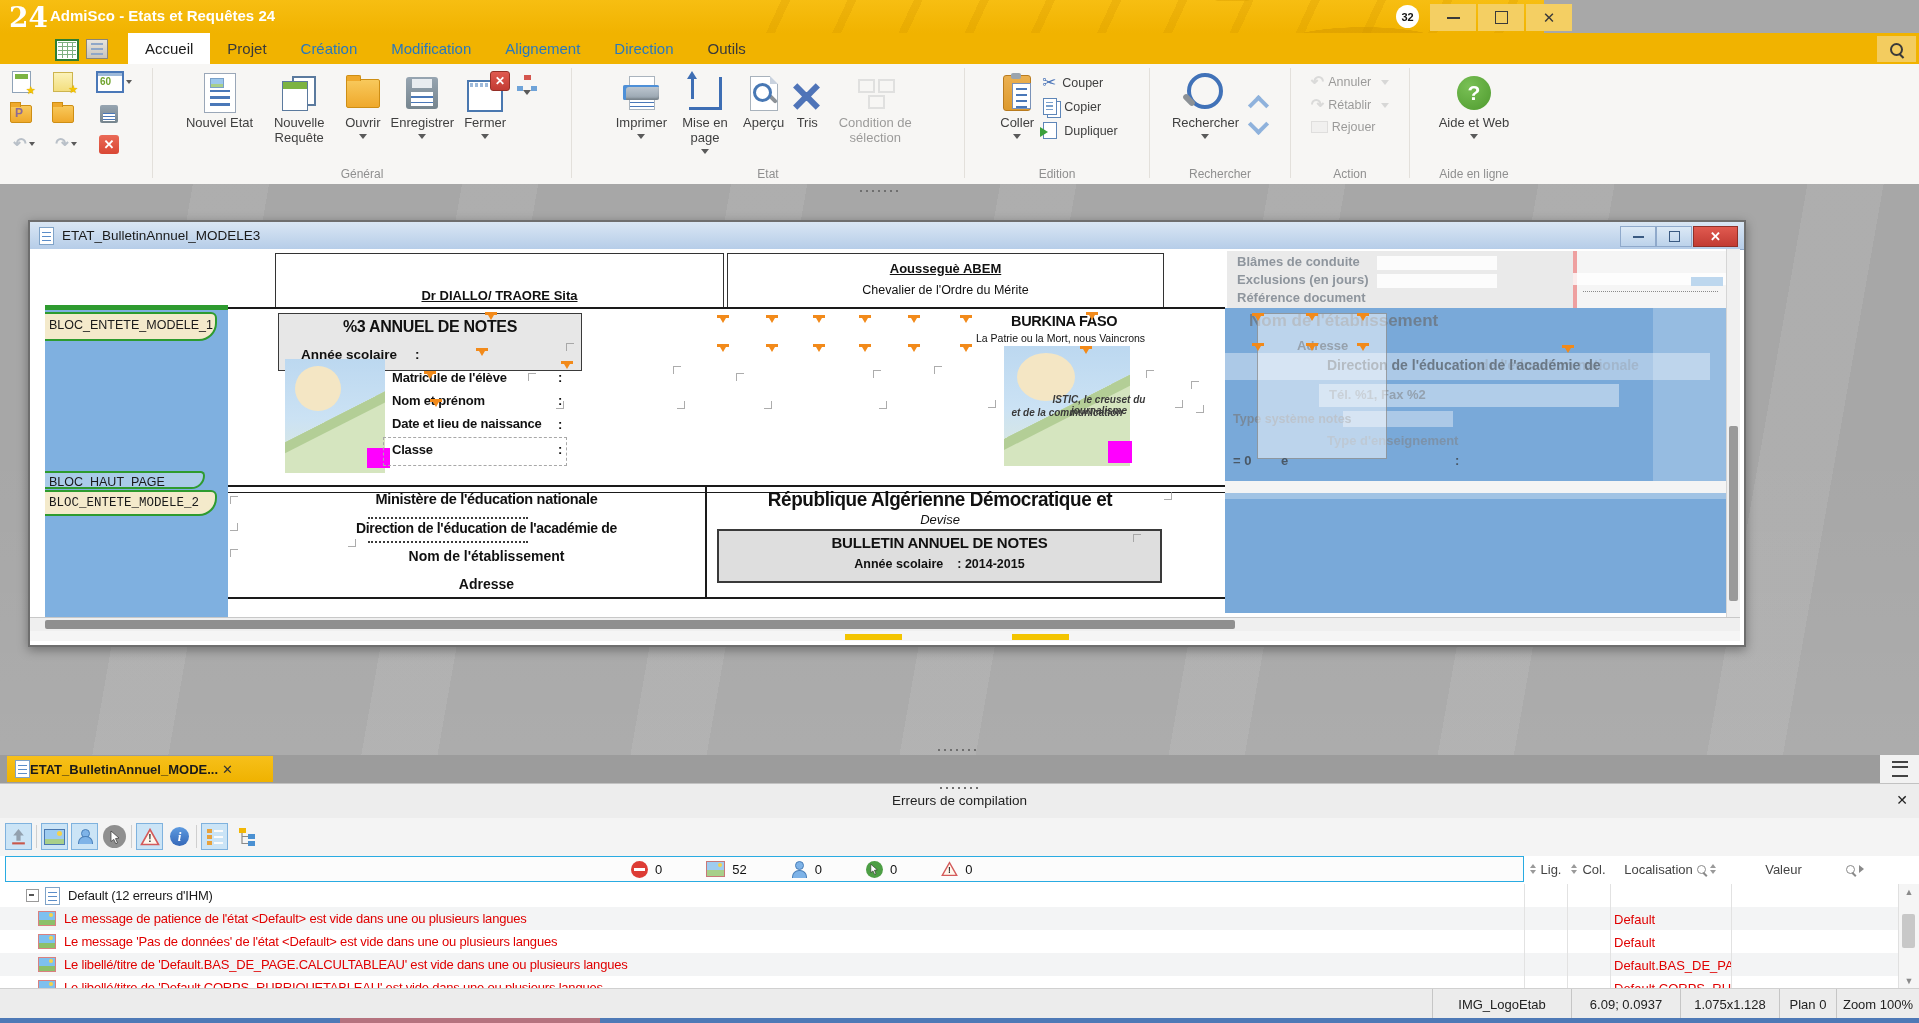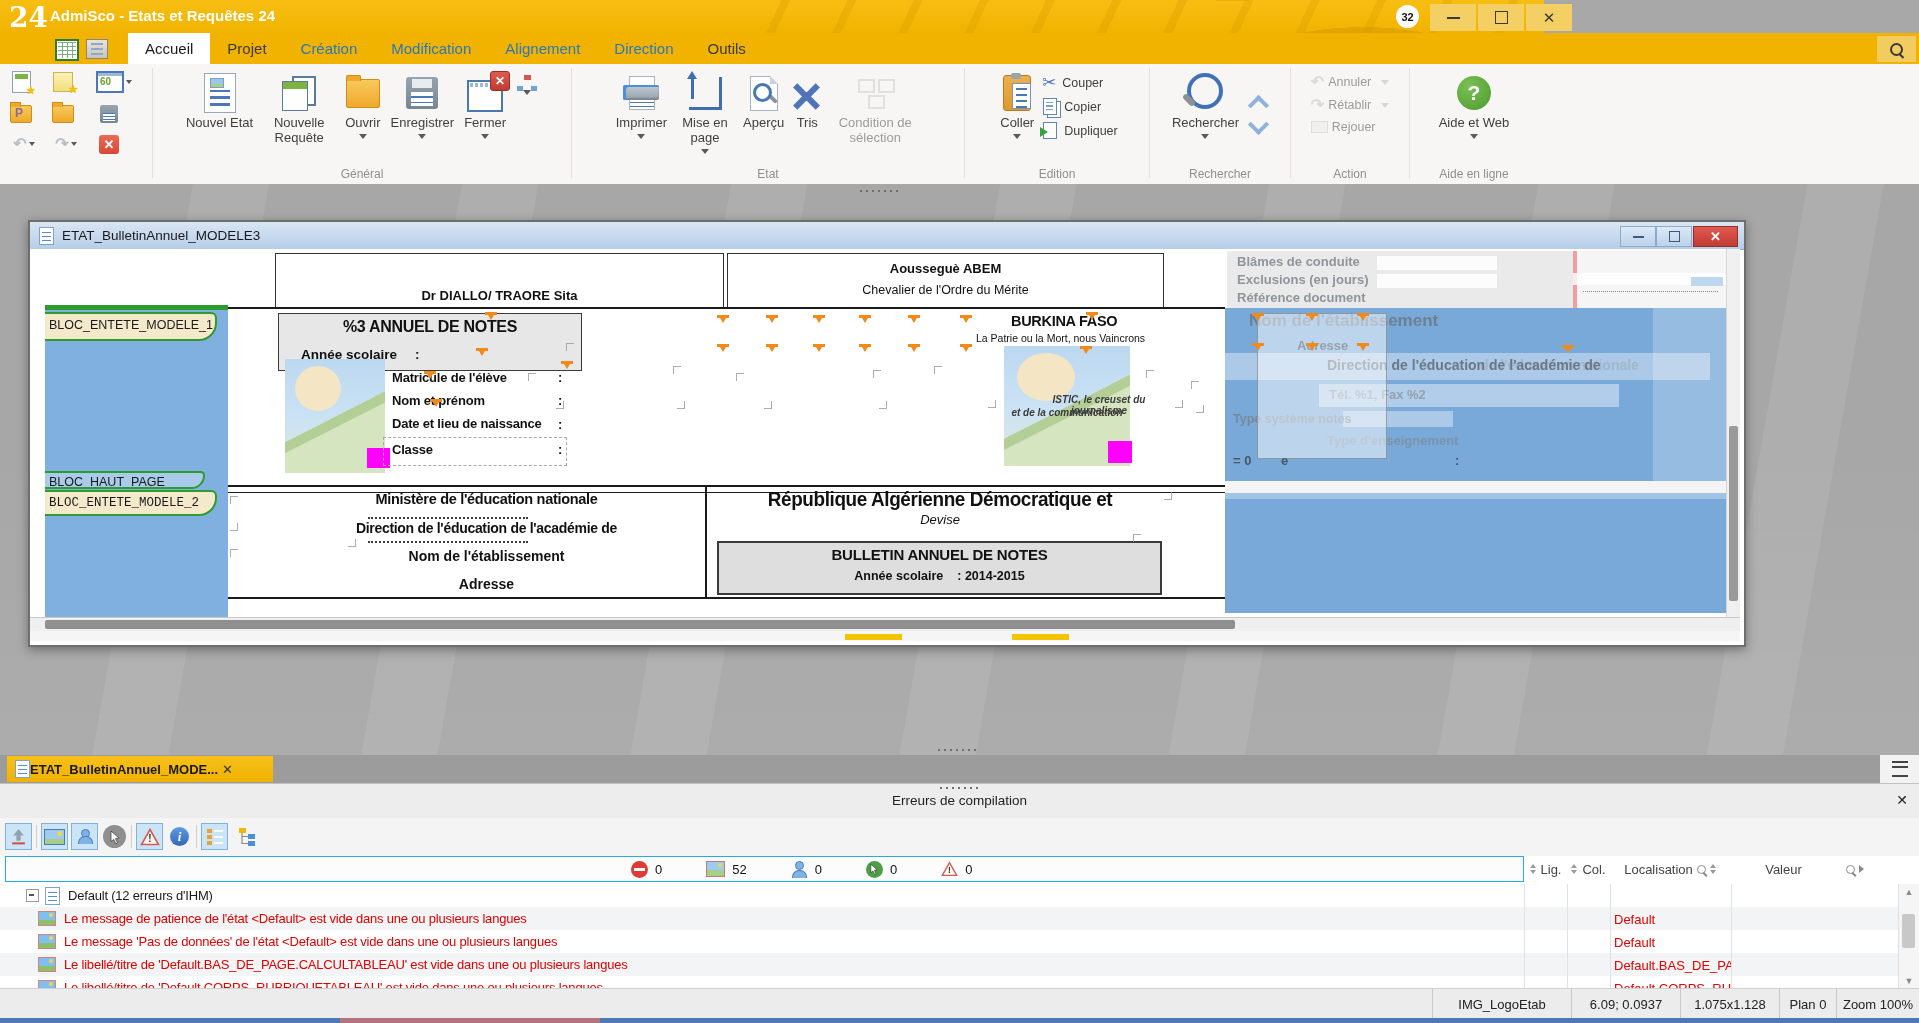--- a/index.html
+++ b/index.html
@@ -158,21 +158,21 @@
      font-size:12.5px;color:#1a1a1a;padding:4px 6px 0 4px;overflow:hidden;white-space:nowrap;box-sizing:border-box;}
   .btab--tan{background:#F4EACB;}
   .btab--blue{background:#A9CBE9;}
   
   .canvas{position:absolute;left:198px;top:0;width:997px;height:368px;background:#FFFFFF;overflow:hidden;}
   .rbox{position:absolute;border:1px solid #333;}
   .hline{position:absolute;background:#1a1a1a;}
   .vline{position:absolute;background:#1a1a1a;}
   .rpt{position:absolute;color:#111;}
   .b{font-weight:bold;}
-  .u{}
+  .u{text-decoration:underline;}
   .ctr{text-align:center;}
   .graybox{position:absolute;background:#E7E7E7;border:1px solid #3A3A3A;}
   .imgph{position:absolute;background:linear-gradient(180deg,#BCD8F0 0%,#CBE2F4 52%,#DFeadb 100%);overflow:hidden;}
   .imgph::before{content:"";position:absolute;left:10%;top:6%;width:46%;height:40%;border-radius:50%;background:#F4E6C4;}
   .imgph::after{content:"";position:absolute;left:-35%;bottom:-50%;width:175%;height:95%;background:#D5E5BF;transform:rotate(-27deg);box-shadow:inset 0 10px 0 rgba(170,200,140,.8);}
   .magenta{position:absolute;background:#FF00FF;}
   .anchor{position:absolute;width:12px;height:9px;z-index:5;}
   .anchor::before{content:"";position:absolute;left:0;top:0;width:12px;height:3px;background:#F28A1A;}
   .anchor::after{content:"";position:absolute;left:3px;top:3px;border-left:3px solid transparent;border-right:3px solid transparent;border-top:5px solid #F28A1A;}
   .cmark{position:absolute;width:7px;height:7px;border-left:1.5px solid #9E9E9E;border-top:1.5px solid #9E9E9E;opacity:.85;}
@@ -599,21 +599,21 @@
           <div class="rpt b ctr" style="left:40px;top:242px;width:437px;font-size:14.5px;letter-spacing:-.3px;">Ministère de l'éducation nationale</div>
           <div class="dotline" style="left:140px;top:268px;width:160px;"></div>
           <div class="rpt b ctr" style="left:40px;top:271px;width:437px;font-size:14px;letter-spacing:-.3px;">Direction de l'éducation de l'académie de</div>
           <div class="dotline" style="left:140px;top:292px;width:160px;"></div>
           <div class="rpt b ctr" style="left:40px;top:299px;width:437px;font-size:14px;">Nom de l'établissement</div>
           <div class="rpt b ctr" style="left:40px;top:327px;width:437px;font-size:14px;">Adresse</div>
           <div class="vline" style="left:477px;top:238px;width:2px;height:112px;"></div>
 
           <div class="rpt b ctr" style="left:489px;top:239px;width:446px;font-size:19.5px;transform:scaleX(.97);letter-spacing:-.4px;">République Algérienne Démocratique et</div>
           <div class="rpt ctr" style="left:489px;top:263px;width:446px;font-size:13px;font-style:italic;">Devise</div>
-          <div class="graybox" style="left:489px;top:292px;width:441px;height:50px;background:#DEDEDE;border-width:2px;">
+          <div class="graybox" style="left:489px;top:280px;width:441px;height:50px;background:#DEDEDE;border-width:2px;">
             <div class="rpt b ctr" style="left:0;right:0;top:3px;font-size:15px;letter-spacing:-.2px;">BULLETIN ANNUEL DE NOTES</div>
             <div class="rpt b ctr" style="left:0;right:0;top:26px;font-size:12.5px;"><span>Année scolaire</span><span style="margin-left:14px;">:  2014-2015</span></div>
           </div>
           <div class="hline" style="left:0;top:348px;width:997px;height:2px;"></div>
         <div class="anchor" style="left: 489px; top: 66px;"></div>
             <div class="anchor" style="left: 538px; top: 66px;"></div>
             <div class="anchor" style="left: 585px; top: 66px;"></div>
             <div class="anchor" style="left: 631px; top: 66px;"></div>
             <div class="anchor" style="left: 680px; top: 66px;"></div>
             <div class="anchor" style="left: 732px; top: 66px;"></div>

